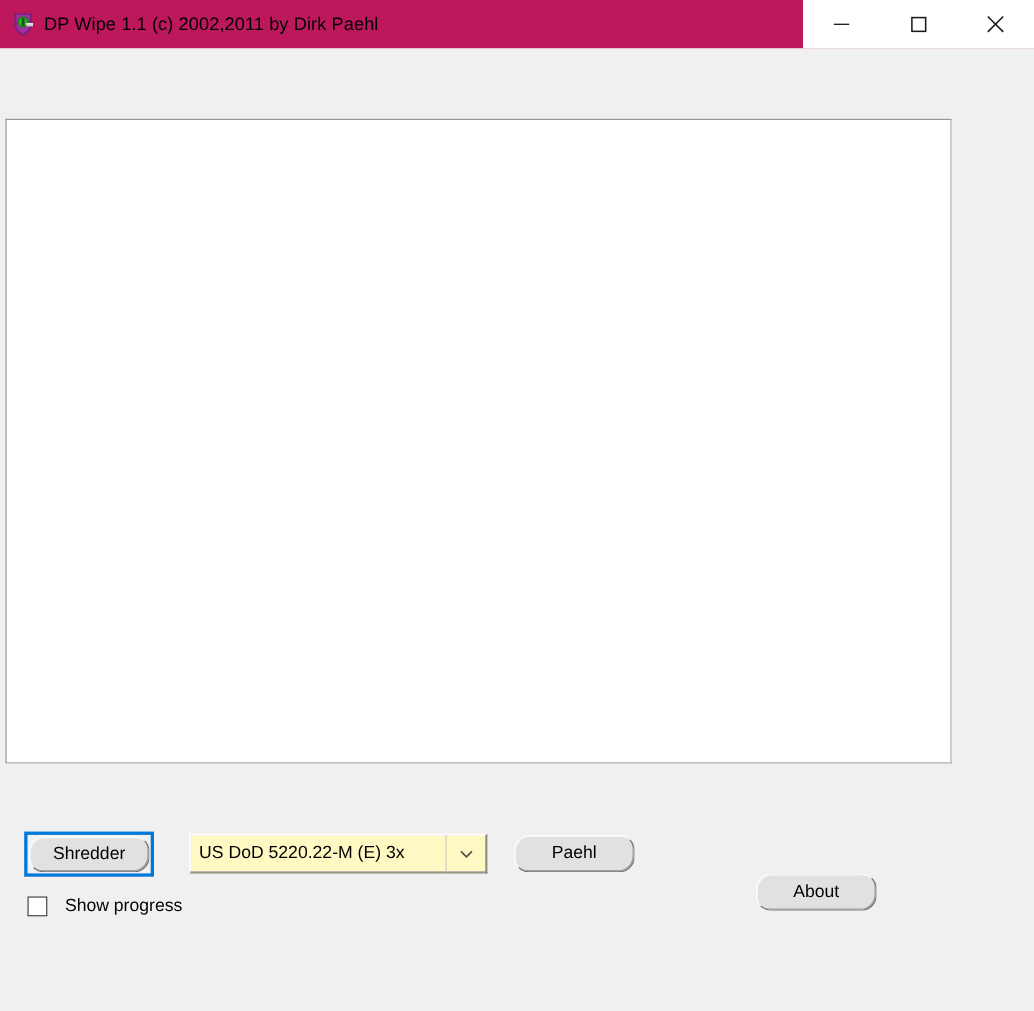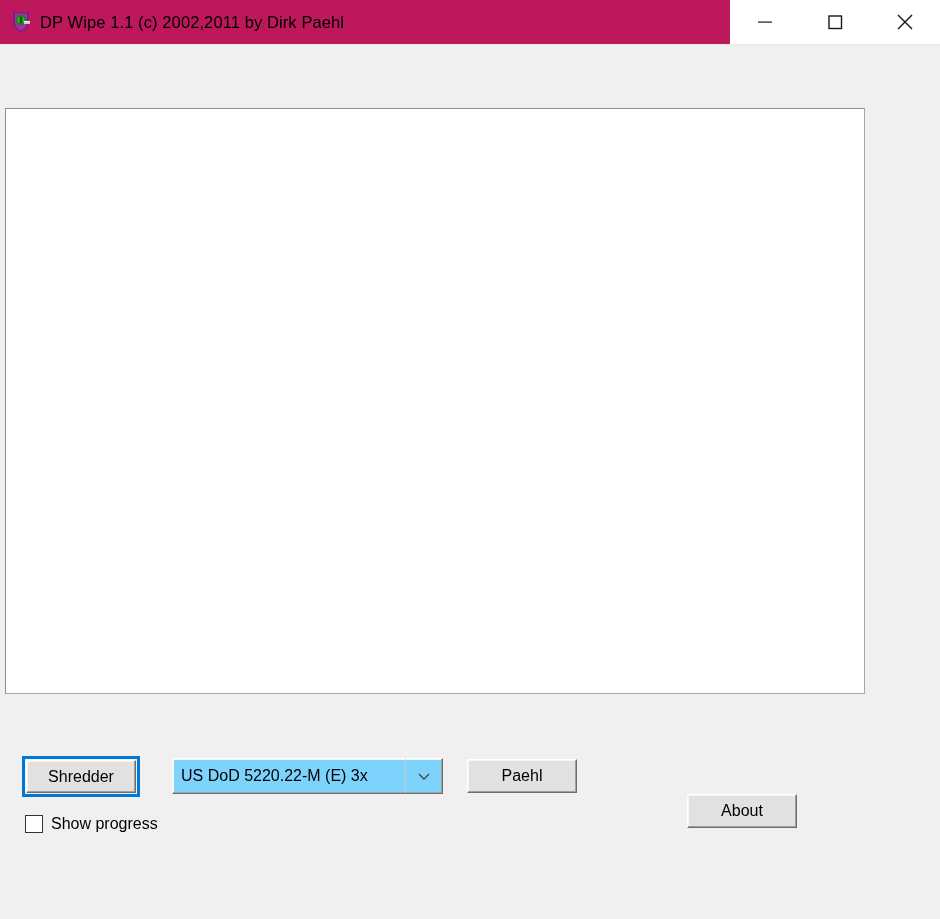--- a/index.html
+++ b/index.html
@@ -87,20 +87,21 @@
     box-sizing: border-box;
     display: flex;
     align-items: center;
     justify-content: center;
     font-family: "Liberation Sans", sans-serif;
     font-size: 16px;
     color: #000000;
     cursor: default;
     padding: 0;
     line-height: 1;
+    border-radius: 14px;
   }
 
   #remove-from-list-button {
     left: 697px;
     top: 71px;
     width: 138px;
     height: 32px;
     font-size: 16px;
   }
 
@@ -143,21 +144,21 @@
     box-sizing: border-box;
     pointer-events: none;
   }
 
   #method-select {
     position: absolute;
     left: 172px;
     top: 713px;
     width: 271px;
     height: 36px;
-    background: #7dd3fc;
+    background: #fef9c3;
     border-top: 1px solid #ffffff;
     border-left: 1px solid #ffffff;
     border-right: 1px solid #6d6d6d;
     border-bottom: 1px solid #6d6d6d;
     box-shadow: inset -1px -1px 0 #a0a0a0, inset 1px 1px 0 #f5f5f5;
     box-sizing: border-box;
     display: flex;
     align-items: center;
     cursor: default;
   }
@@ -205,21 +206,21 @@
   }
   .checkbox-box {
     width: 18px;
     height: 18px;
     background: #ffffff;
     border: 1px solid #333333;
     box-sizing: border-box;
     flex: 0 0 auto;
   }
   .checkbox-label {
-    margin-left: 8px;
+    margin-left: 16px;
     font-size: 16px;
     color: #000000;
     white-space: nowrap;
   }
 </style>
 </head>
 <body>
 
 <div class="titlebar">
 

